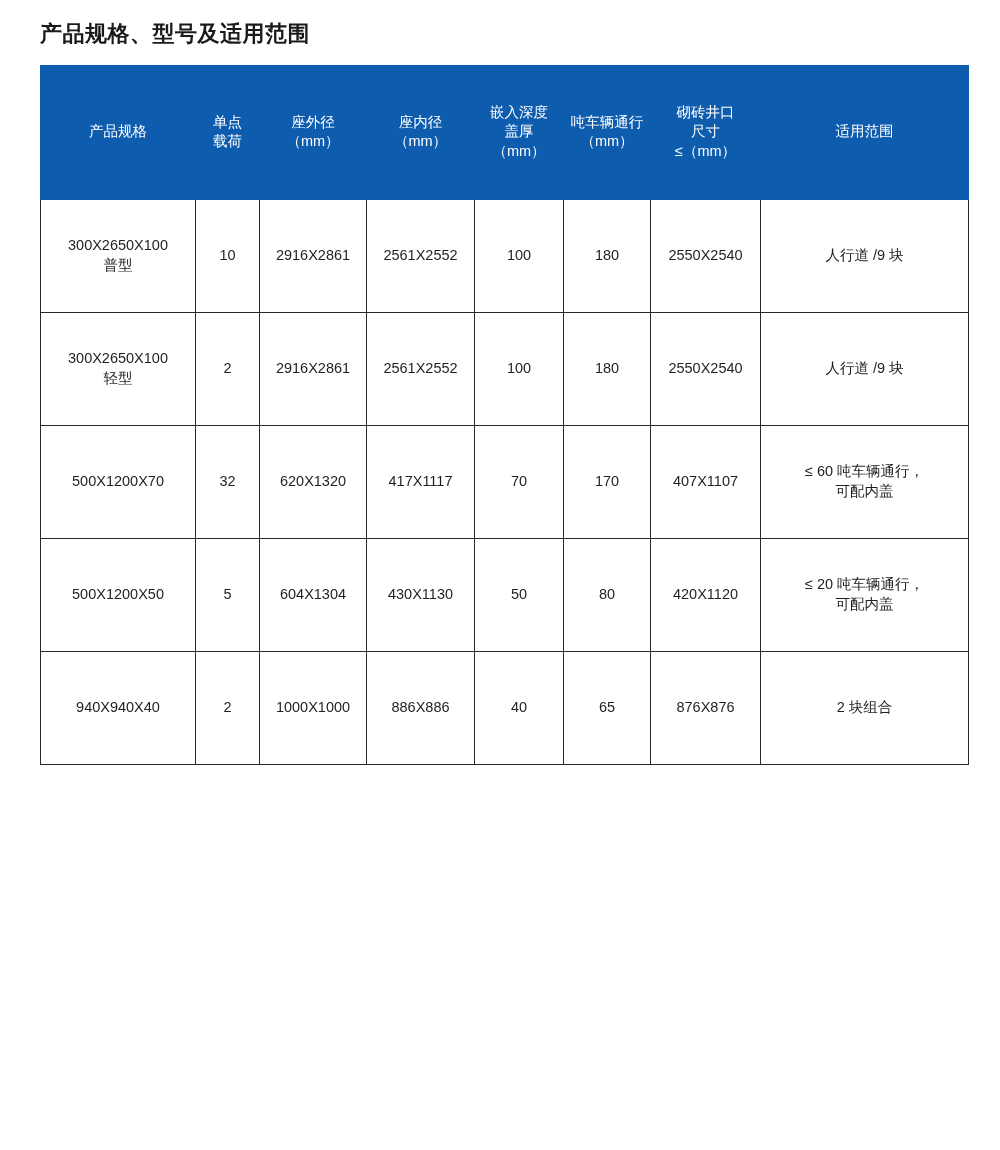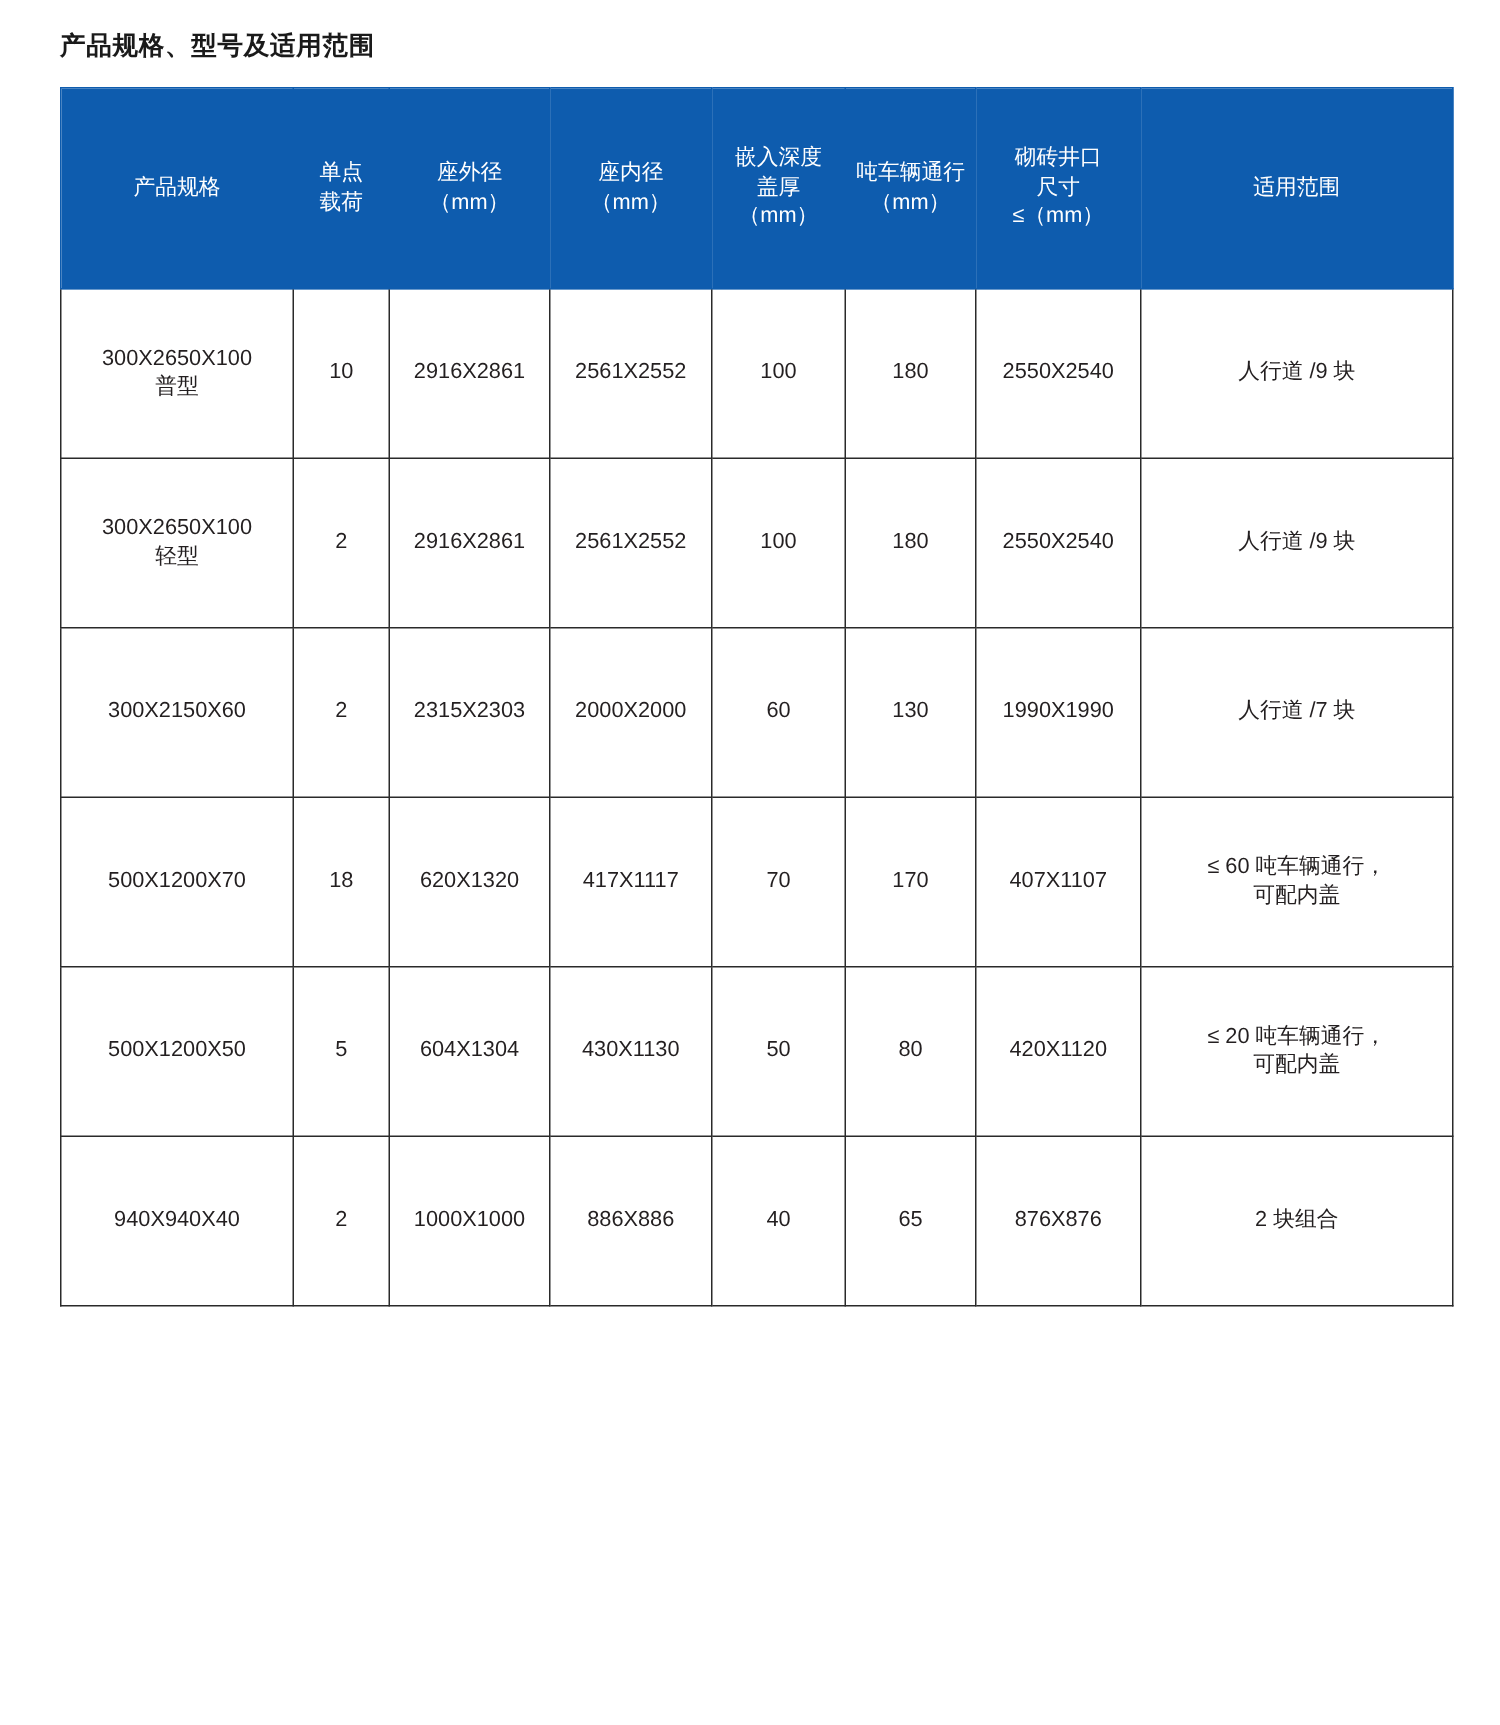--- a/index.html
+++ b/index.html
@@ -15,21 +15,21 @@
     overflow: hidden;
   }
   .page {
     position: relative;
     width: 1000px;
     height: 1150px;
     box-sizing: border-box;
     padding: 20px 32px 0 40px;
   }
   .doc-title {
-    font-size: 17px;
+    font-size: 22px;
     font-weight: bold;
     color: #1a1a1a;
     letter-spacing: 0.5px;
     margin: 0 0 16px 0;
     line-height: 1.3;
   }
   table.spec-table {
     border-collapse: collapse;
     table-layout: fixed;
     width: 928px;
@@ -158,40 +158,26 @@
         <td>100</td>
         <td>180</td>
         <td>2550X2540</td>
         <td>
           <span class="cl">人行道 /9 块</span>
         </td>
       </tr>
 
 
 
-      <tr>
-        <td>
-          <span class="cl">300X2150X60</span>
-        </td>
-        <td>2</td>
-        <td>2315X2303</td>
-        <td>2000X2000</td>
-        <td>60</td>
-        <td>130</td>
-        <td>1990X1990</td>
-        <td>
-          <span class="cl">人行道 /7 块</span>
-        </td>
-      </tr>
 
       <tr>
         <td>
           <span class="cl">500X1200X70</span>
         </td>
-        <td>18</td>
+        <td>32</td>
         <td>620X1320</td>
         <td>417X1117</td>
         <td>70</td>
         <td>170</td>
         <td>407X1107</td>
         <td>
           <span class="cl">≤ 60 吨车辆通行，</span>
           <span class="cl">可配内盖</span>
         </td>
       </tr>

